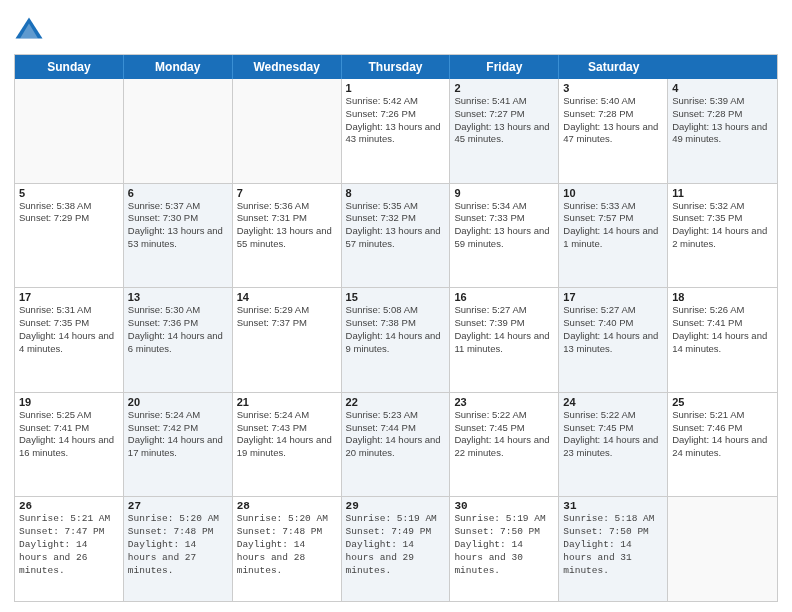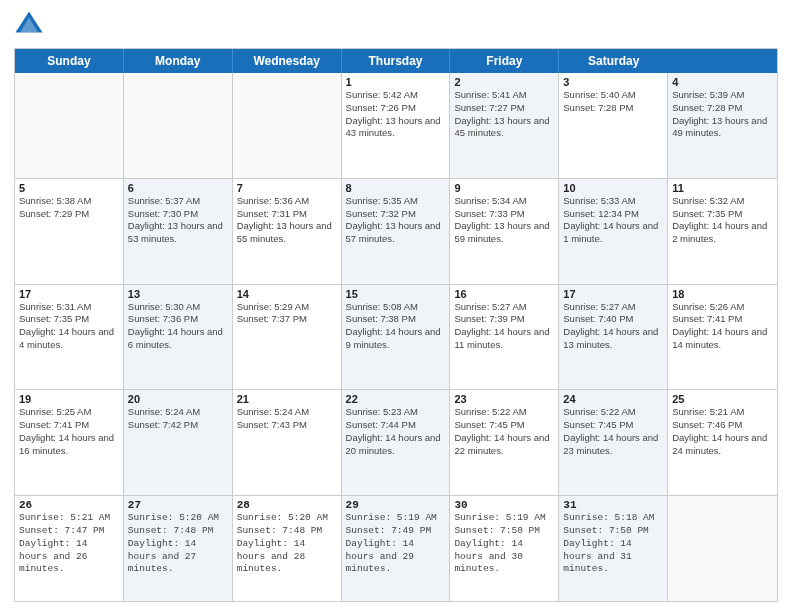--- a/index.html
+++ b/index.html
@@ -8,21 +8,21 @@
       background: #fff;
       width: 792px;
       height: 612px;
       overflow: hidden;
     }
     .page {
       width: 792px;
       height: 612px;
       display: flex;
       flex-direction: column;
-      padding: 10px 14px 10px 14px;
+      padding: 16px 14px 10px 14px;
     }
     .header {
       display: flex;
       justify-content: space-between;
       align-items: flex-start;
       margin-bottom: 8px;
     }
     .logo {
       display: flex;
       align-items: center;
@@ -158,20 +158,21 @@
           <div class="cal-cell shaded">
         <div class="day-num">2</div>
         <div class="cell-line">Sunrise: 5:41 AM</div>
         <div class="cell-line">Sunset: 7:27 PM</div>
         <div class="cell-line">Daylight: 13 hours and 45 minutes.</div>
       </div>
           <div class="cal-cell">
         <div class="day-num">3</div>
         <div class="cell-line">Sunrise: 5:40 AM</div>
         <div class="cell-line">Sunset: 7:28 PM</div>
+        <div class="cell-line">Daylight: 13 hours and 47 minutes.</div>
       </div>
           <div class="cal-cell shaded">
         <div class="day-num">4</div>
         <div class="cell-line">Sunrise: 5:39 AM</div>
         <div class="cell-line">Sunset: 7:28 PM</div>
         <div class="cell-line">Daylight: 13 hours and 49 minutes.</div>
       </div>
         </div>
         <div class="cal-row">
           <div class="cal-cell">
@@ -199,21 +200,21 @@
       </div>
           <div class="cal-cell">
         <div class="day-num">9</div>
         <div class="cell-line">Sunrise: 5:34 AM</div>
         <div class="cell-line">Sunset: 7:33 PM</div>
         <div class="cell-line">Daylight: 13 hours and 59 minutes.</div>
       </div>
           <div class="cal-cell shaded">
         <div class="day-num">10</div>
         <div class="cell-line">Sunrise: 5:33 AM</div>
-        <div class="cell-line">Sunset: 12:34 PM</div>
+        <div class="cell-line">Sunset: 7:57 PM</div>
         <div class="cell-line">Daylight: 14 hours and 1 minute.</div>
       </div>
           <div class="cal-cell">
         <div class="day-num">11</div>
         <div class="cell-line">Sunrise: 5:32 AM</div>
         <div class="cell-line">Sunset: 7:35 PM</div>
         <div class="cell-line">Daylight: 14 hours and 2 minutes.</div>
       </div>
         </div>
         <div class="cal-row">
@@ -263,25 +264,27 @@
           <div class="cal-cell">
         <div class="day-num">19</div>
         <div class="cell-line">Sunrise: 5:25 AM</div>
         <div class="cell-line">Sunset: 7:41 PM</div>
         <div class="cell-line">Daylight: 14 hours and 16 minutes.</div>
       </div>
           <div class="cal-cell shaded">
         <div class="day-num">20</div>
         <div class="cell-line">Sunrise: 5:24 AM</div>
         <div class="cell-line">Sunset: 7:42 PM</div>
+        <div class="cell-line">Daylight: 14 hours and 17 minutes.</div>
       </div>
           <div class="cal-cell">
         <div class="day-num">21</div>
         <div class="cell-line">Sunrise: 5:24 AM</div>
         <div class="cell-line">Sunset: 7:43 PM</div>
+        <div class="cell-line">Daylight: 14 hours and 19 minutes.</div>
       </div>
           <div class="cal-cell shaded">
         <div class="day-num">22</div>
         <div class="cell-line">Sunrise: 5:23 AM</div>
         <div class="cell-line">Sunset: 7:44 PM</div>
         <div class="cell-line">Daylight: 14 hours and 20 minutes.</div>
       </div>
           <div class="cal-cell">
         <div class="day-num">23</div>
         <div class="cell-line">Sunrise: 5:22 AM</div>

